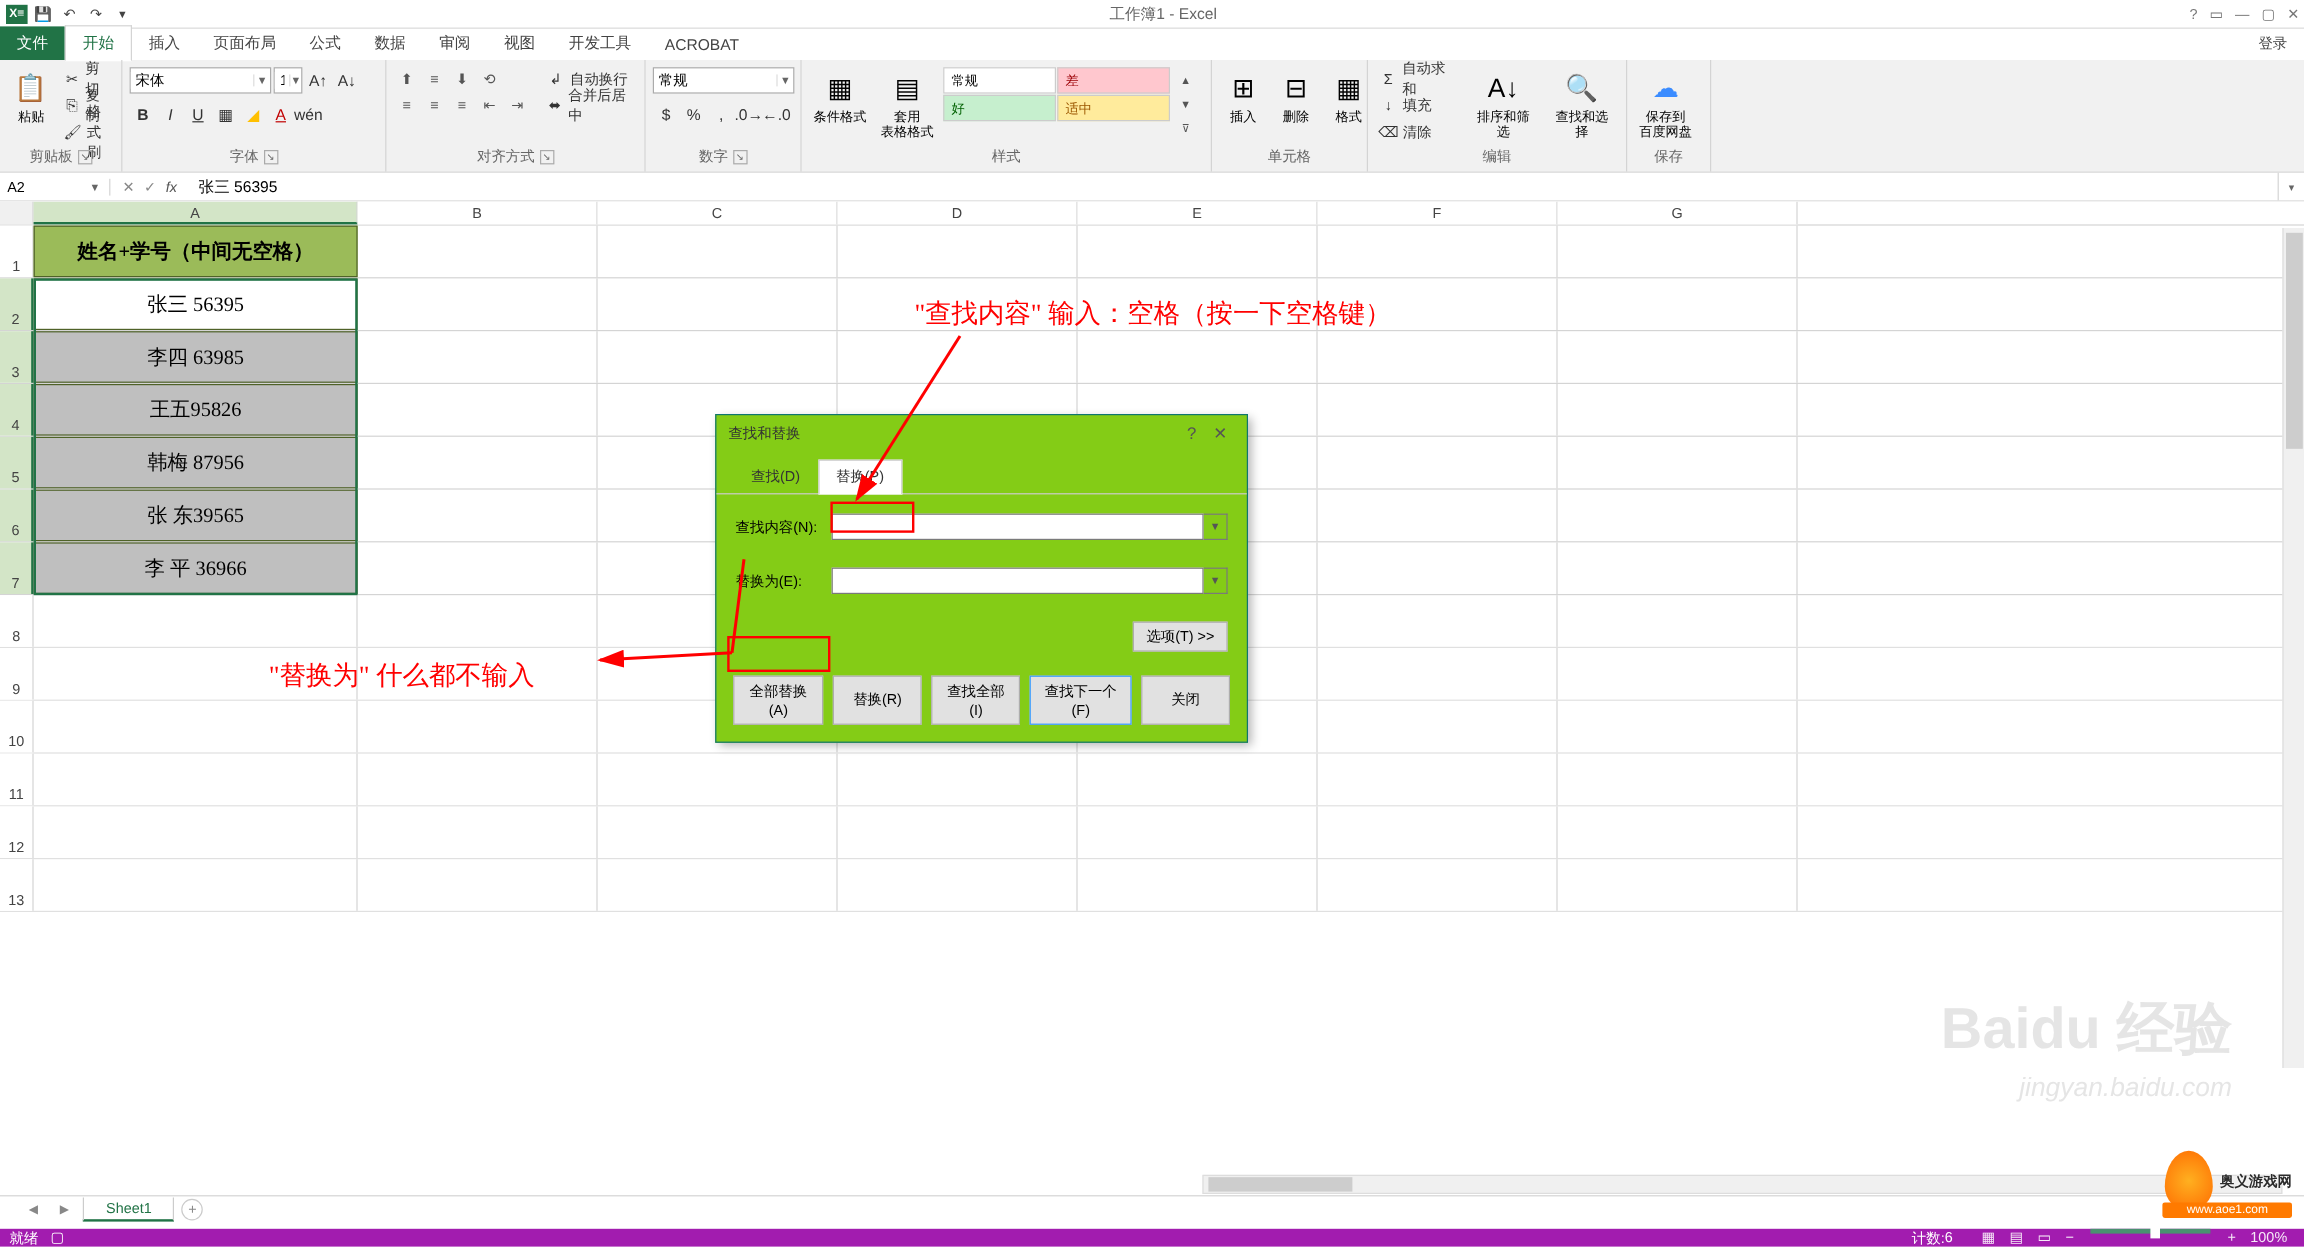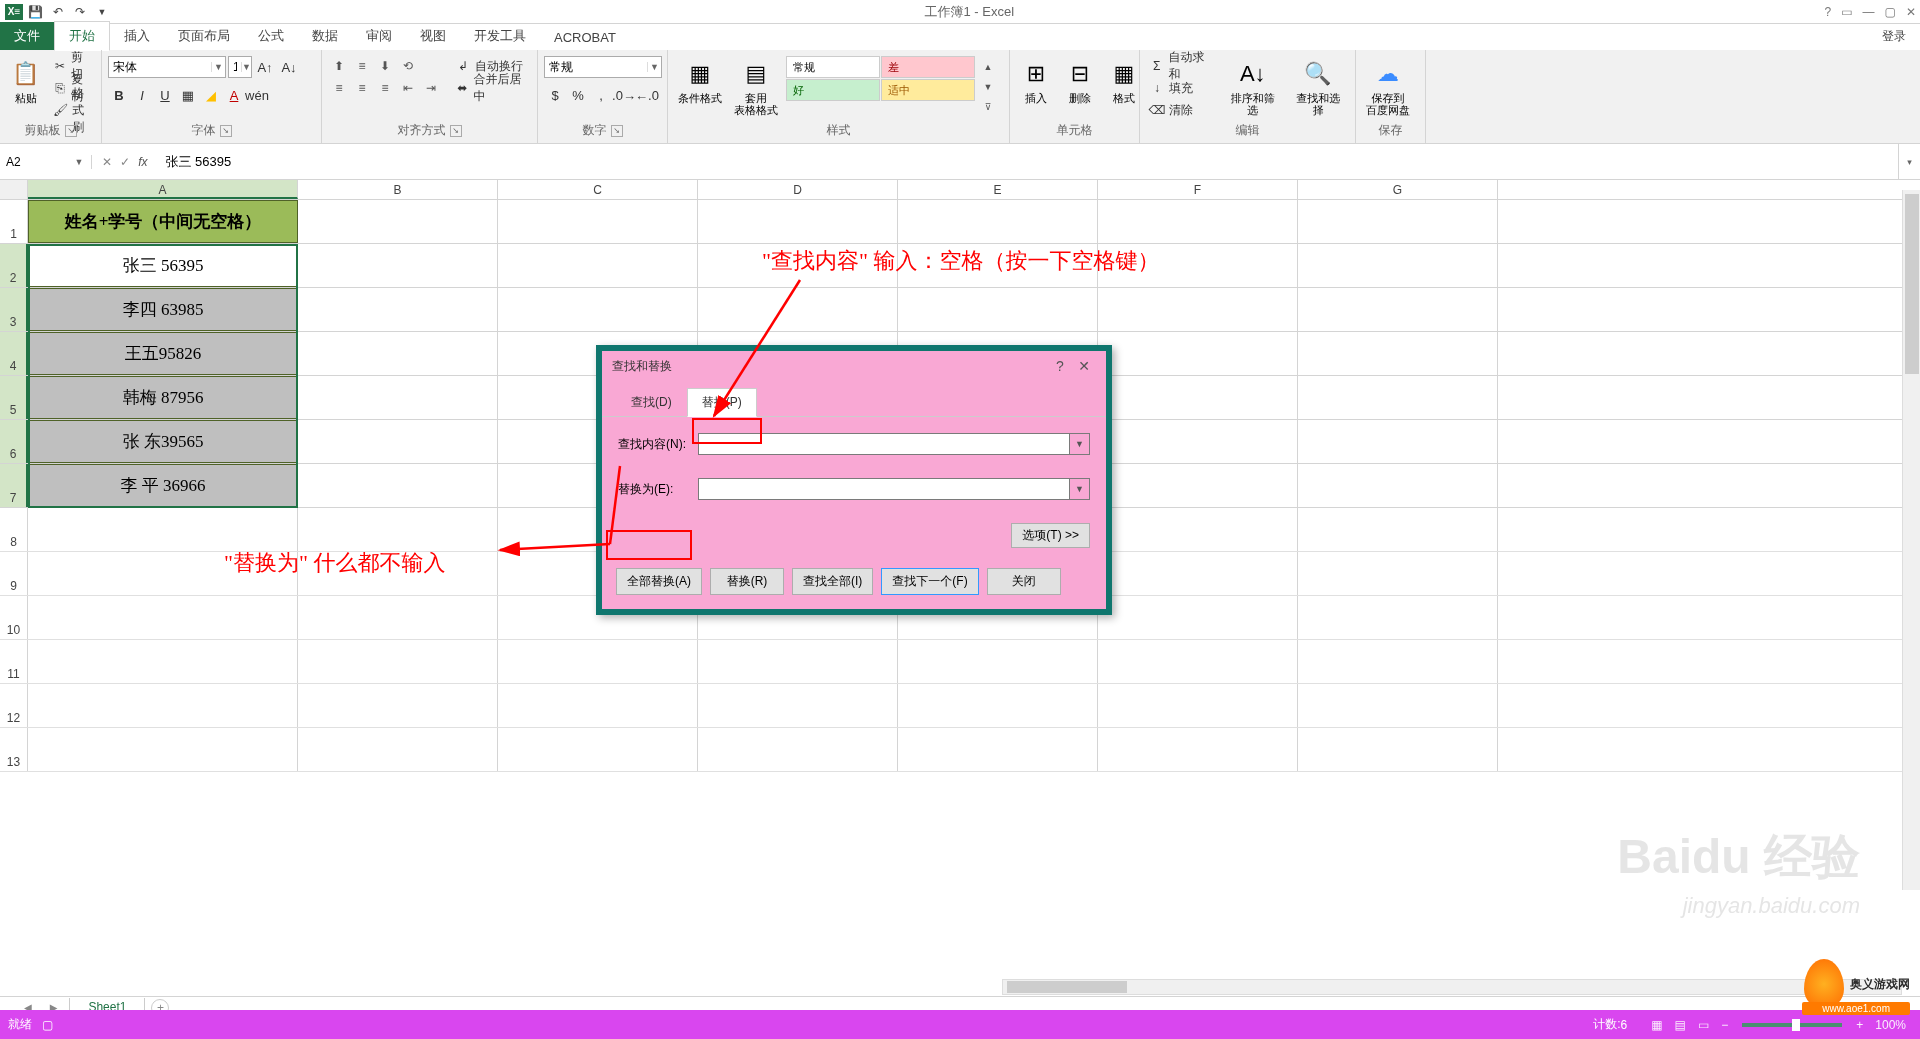--- a/index.html
+++ b/index.html
@@ -36,21 +36,21 @@
 .aln-grid{display:flex;flex-direction:column;gap:2px}
 .aln-row{display:flex;gap:1px}
 .ab{width:22px;height:20px;display:flex;align-items:center;justify-content:center;color:#555;font-size:12px}
 .style-gallery{display:flex;flex-direction:column;gap:1px}
 .style-cell{width:94px;height:22px;border:1px solid #ccc;display:flex;align-items:center;padding:0 6px;font-size:11px}
 .sg-normal{background:#fff}
 .sg-bad{background:#ffc7ce;color:#9c0006}
 .sg-good{background:#c6efce;color:#006100}
 .sg-neutral{background:#ffeb9c;color:#9c5700}
 
-.fbar{height:36px;border-bottom:1px solid #d4d4d4;display:flex;align-items:center;background:#fff}
+.fbar{height:24px;border-bottom:1px solid #d4d4d4;display:flex;align-items:center;background:#fff}
 .namebox{width:92px;border-right:1px solid #d4d4d4;display:flex;align-items:center}
 .namebox input{border:none;outline:none;width:70px;padding:0 6px;font-size:12px}
 .namebox .dd{width:18px;text-align:center;color:#666;font-size:9px}
 .fx-btns{display:flex;align-items:center;gap:8px;padding:0 10px;color:#888}
 .fx-btns .fx{font-style:italic;color:#555}
 .formula-input{flex:1;border:none;outline:none;padding:0 8px;font-size:13px}
 .fbar-expand{width:22px;text-align:center;color:#666;border-left:1px solid #d4d4d4;height:100%;display:flex;align-items:center;justify-content:center;font-size:9px}
 
 .sheet{position:relative;height:720px;background:#fff;overflow:hidden}
 .col-headers{display:flex;height:20px;border-bottom:1px solid #d4d4d4;background:#fff}
@@ -64,21 +64,21 @@
 .cell{border-right:1px solid #d4d4d4;display:flex;align-items:center;justify-content:center;font-size:17px;font-family:"SimSun"}
 .colA{width:270px}
 .colOther{width:200px}
 .hdr-cell{background:#9bbb59;font-weight:bold;border:1px solid #4f6228}
 .data-cell{border:1px solid #4f6228}
 .data-cell.first{background:#fff}
 .data-cell.rest{background:#bfbfbf}
 .selection-frame{position:absolute;left:28px;top:20px;width:270px;height:308px;border:2px solid #217346;pointer-events:none}
 .empty-row{display:flex;height:44px;border-bottom:1px solid #e0e0e0}
 
-.dialog{position:absolute;left:596px;top:345px;width:516px;background:#f9a8d4;border:6px solid #0f766e;box-shadow:3px 3px 8px rgba(0,0,0,0.3)}
+.dialog{position:absolute;left:596px;top:345px;width:444px;background:#84cc16;border:1px solid #0f766e;box-shadow:3px 3px 8px rgba(0,0,0,0.3)}
 .dlg-title{height:30px;display:flex;align-items:center;padding:0 10px;font-size:12px;color:#333}
 .dlg-title .spacer{flex:1}
 .dlg-title .dbtn{width:24px;height:24px;display:flex;align-items:center;justify-content:center;color:#555;font-size:14px}
 .dlg-tabs{display:flex;padding:6px 10px 0 14px;border-bottom:1px solid #ccc;gap:0}
 .dlg-tab{padding:5px 14px;border:1px solid transparent;font-size:12px;color:#333;position:relative;top:1px}
 .dlg-tab.active{border:1px solid #ccc;border-bottom:1px solid #fff;background:#fff}
 .dlg-body{padding:16px 16px 10px 16px}
 .dlg-row{display:flex;align-items:center;margin-bottom:23px;gap:8px}
 .dlg-row label{width:72px;font-size:12px;text-align:left}
 .dlg-input-wrap{flex:1;display:flex}
@@ -97,21 +97,21 @@
 
 .sheet-tabs{position:absolute;bottom:21px;left:0;right:0;height:22px;border-top:1px solid #d4d4d4;display:flex;align-items:center;background:#fff;padding-left:18px;gap:6px}
 .st-nav{color:#888;font-size:10px;padding:0 6px}
 .st-tab{padding:2px 18px;border:1px solid #ccc;border-top:none;background:#fff;font-size:12px;color:#217346;border-bottom:2px solid #217346}
 .st-add{width:18px;height:18px;border:1px solid #ccc;border-radius:50%;display:flex;align-items:center;justify-content:center;color:#888;font-size:12px}
 .hscroll{position:absolute;right:18px;bottom:23px;width:900px;height:16px;background:#f0f0f0;border:1px solid #ddd;display:flex;align-items:center}
 .hscroll .thumb{width:120px;height:12px;background:#cdcdcd;margin-left:4px}
 .vscroll{position:absolute;right:0;top:190px;width:18px;height:700px;background:#f0f0f0;border-left:1px solid #ddd}
 .vscroll .thumb{width:14px;height:180px;background:#cdcdcd;margin:4px auto}
 
-.status{position:absolute;bottom:0;left:0;right:0;height:29px;background:#d946ef;color:#fff;display:flex;align-items:center;padding:0 8px;font-size:11px}
+.status{position:absolute;bottom:0;left:0;right:0;height:15px;background:#a21caf;color:#fff;display:flex;align-items:flex-start;padding:0 8px;font-size:11px}
 .status .sp{flex:1}
 .status .vbtn{padding:0 6px;color:#fff;opacity:.9}
 .zoom-slider{width:100px;height:4px;background:#4a9070;margin:0 8px;position:relative}
 .zoom-slider .zt{position:absolute;left:50%;top:-4px;width:8px;height:12px;background:#fff}
 
 .wm{position:absolute;color:#d0d0d0;opacity:.55;pointer-events:none}
 .wm-logo{right:60px;bottom:150px;font-size:48px;font-weight:bold}
 .wm-url{right:60px;bottom:120px;font-size:22px;font-style:italic}
 .brand{position:absolute;right:10px;bottom:30px;display:flex;align-items:center;gap:6px}
 .brand .flame{width:40px;height:50px;background:radial-gradient(circle,#ffb020,#ff6a00);border-radius:50% 50% 50% 50%/60% 60% 40% 40%}

